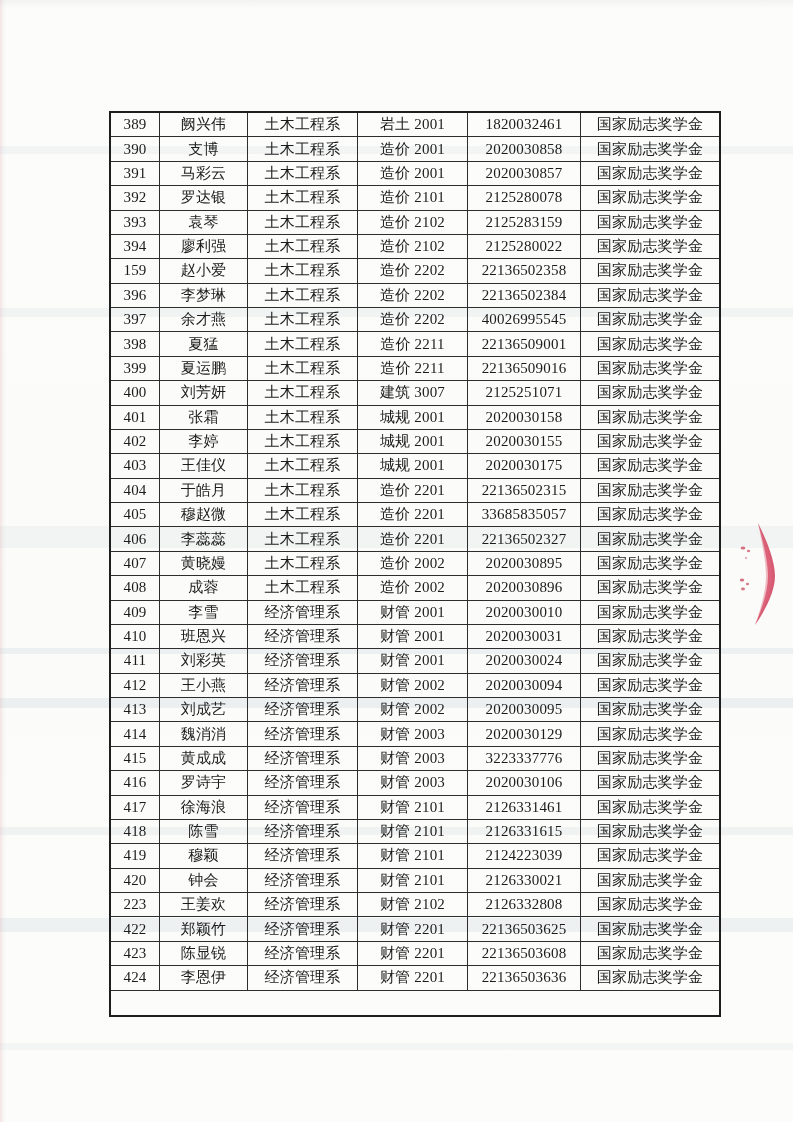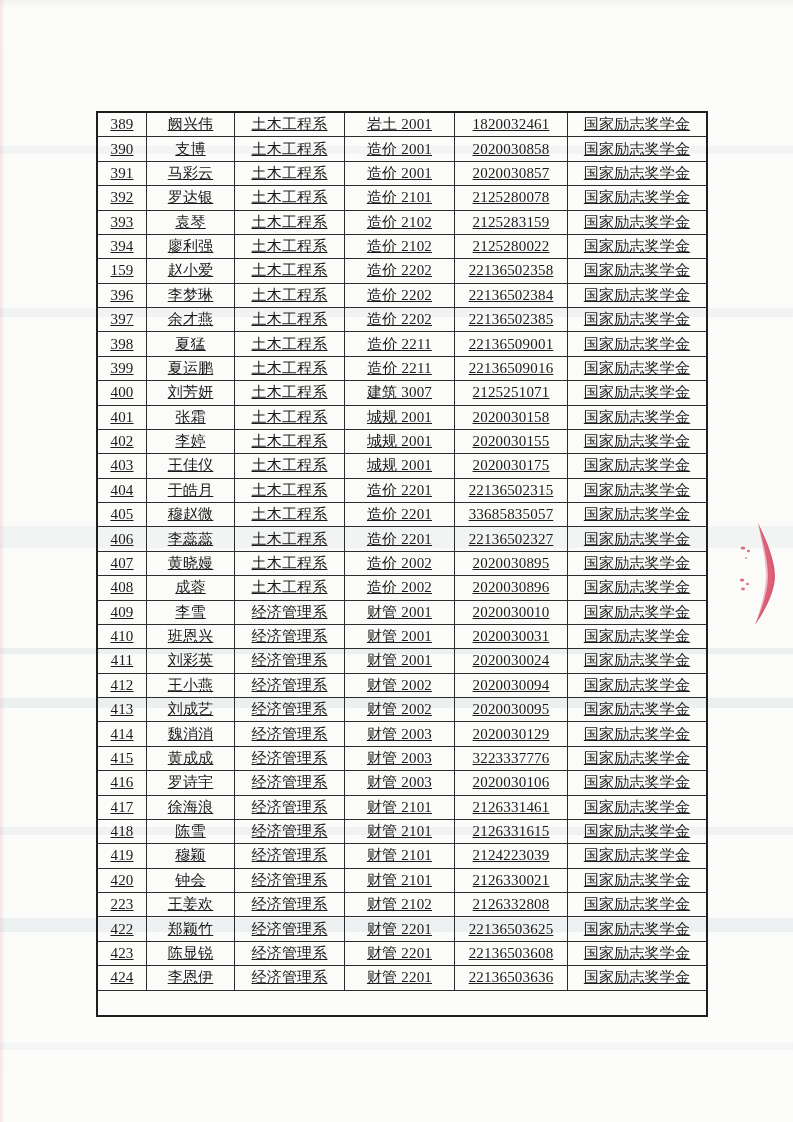--- a/index.html
+++ b/index.html
@@ -33,25 +33,24 @@
   
   .streak {
     position: absolute;
     left: 0;
     width: 100%;
     pointer-events: none;
   }
   
   .roster {
     position: absolute;
-    left: 96px;
+    left: 109px;
     top: 111px;
     border: 2px solid #1e1e1e;
     background: transparent;
-    text-decoration: underline;
   }
   .tr {
     display: grid;
     grid-template-columns: 49px 88px 110px 110px 113px 138px;
     height: 24.38px;
   }
   .td {
     box-sizing: border-box;
     border-right: 1px solid #2d2d2d;
     border-bottom: 1px solid #2d2d2d;
@@ -153,21 +152,21 @@
         <div class="td c2">土木工程系</div>
         <div class="td c3">造价 2202</div>
         <div class="td c4">22136502384</div>
         <div class="td c5">国家励志奖学金</div>
       </div>
       <div class="tr">
         <div class="td c0">397</div>
         <div class="td c1">余才燕</div>
         <div class="td c2">土木工程系</div>
         <div class="td c3">造价 2202</div>
-        <div class="td c4">22136502385</div>
+        <div class="td c4">40026995545</div>
         <div class="td c5">国家励志奖学金</div>
       </div>
       <div class="tr">
         <div class="td c0">398</div>
         <div class="td c1">夏猛</div>
         <div class="td c2">土木工程系</div>
         <div class="td c3">造价 2211</div>
         <div class="td c4">22136509001</div>
         <div class="td c5">国家励志奖学金</div>
       </div>

